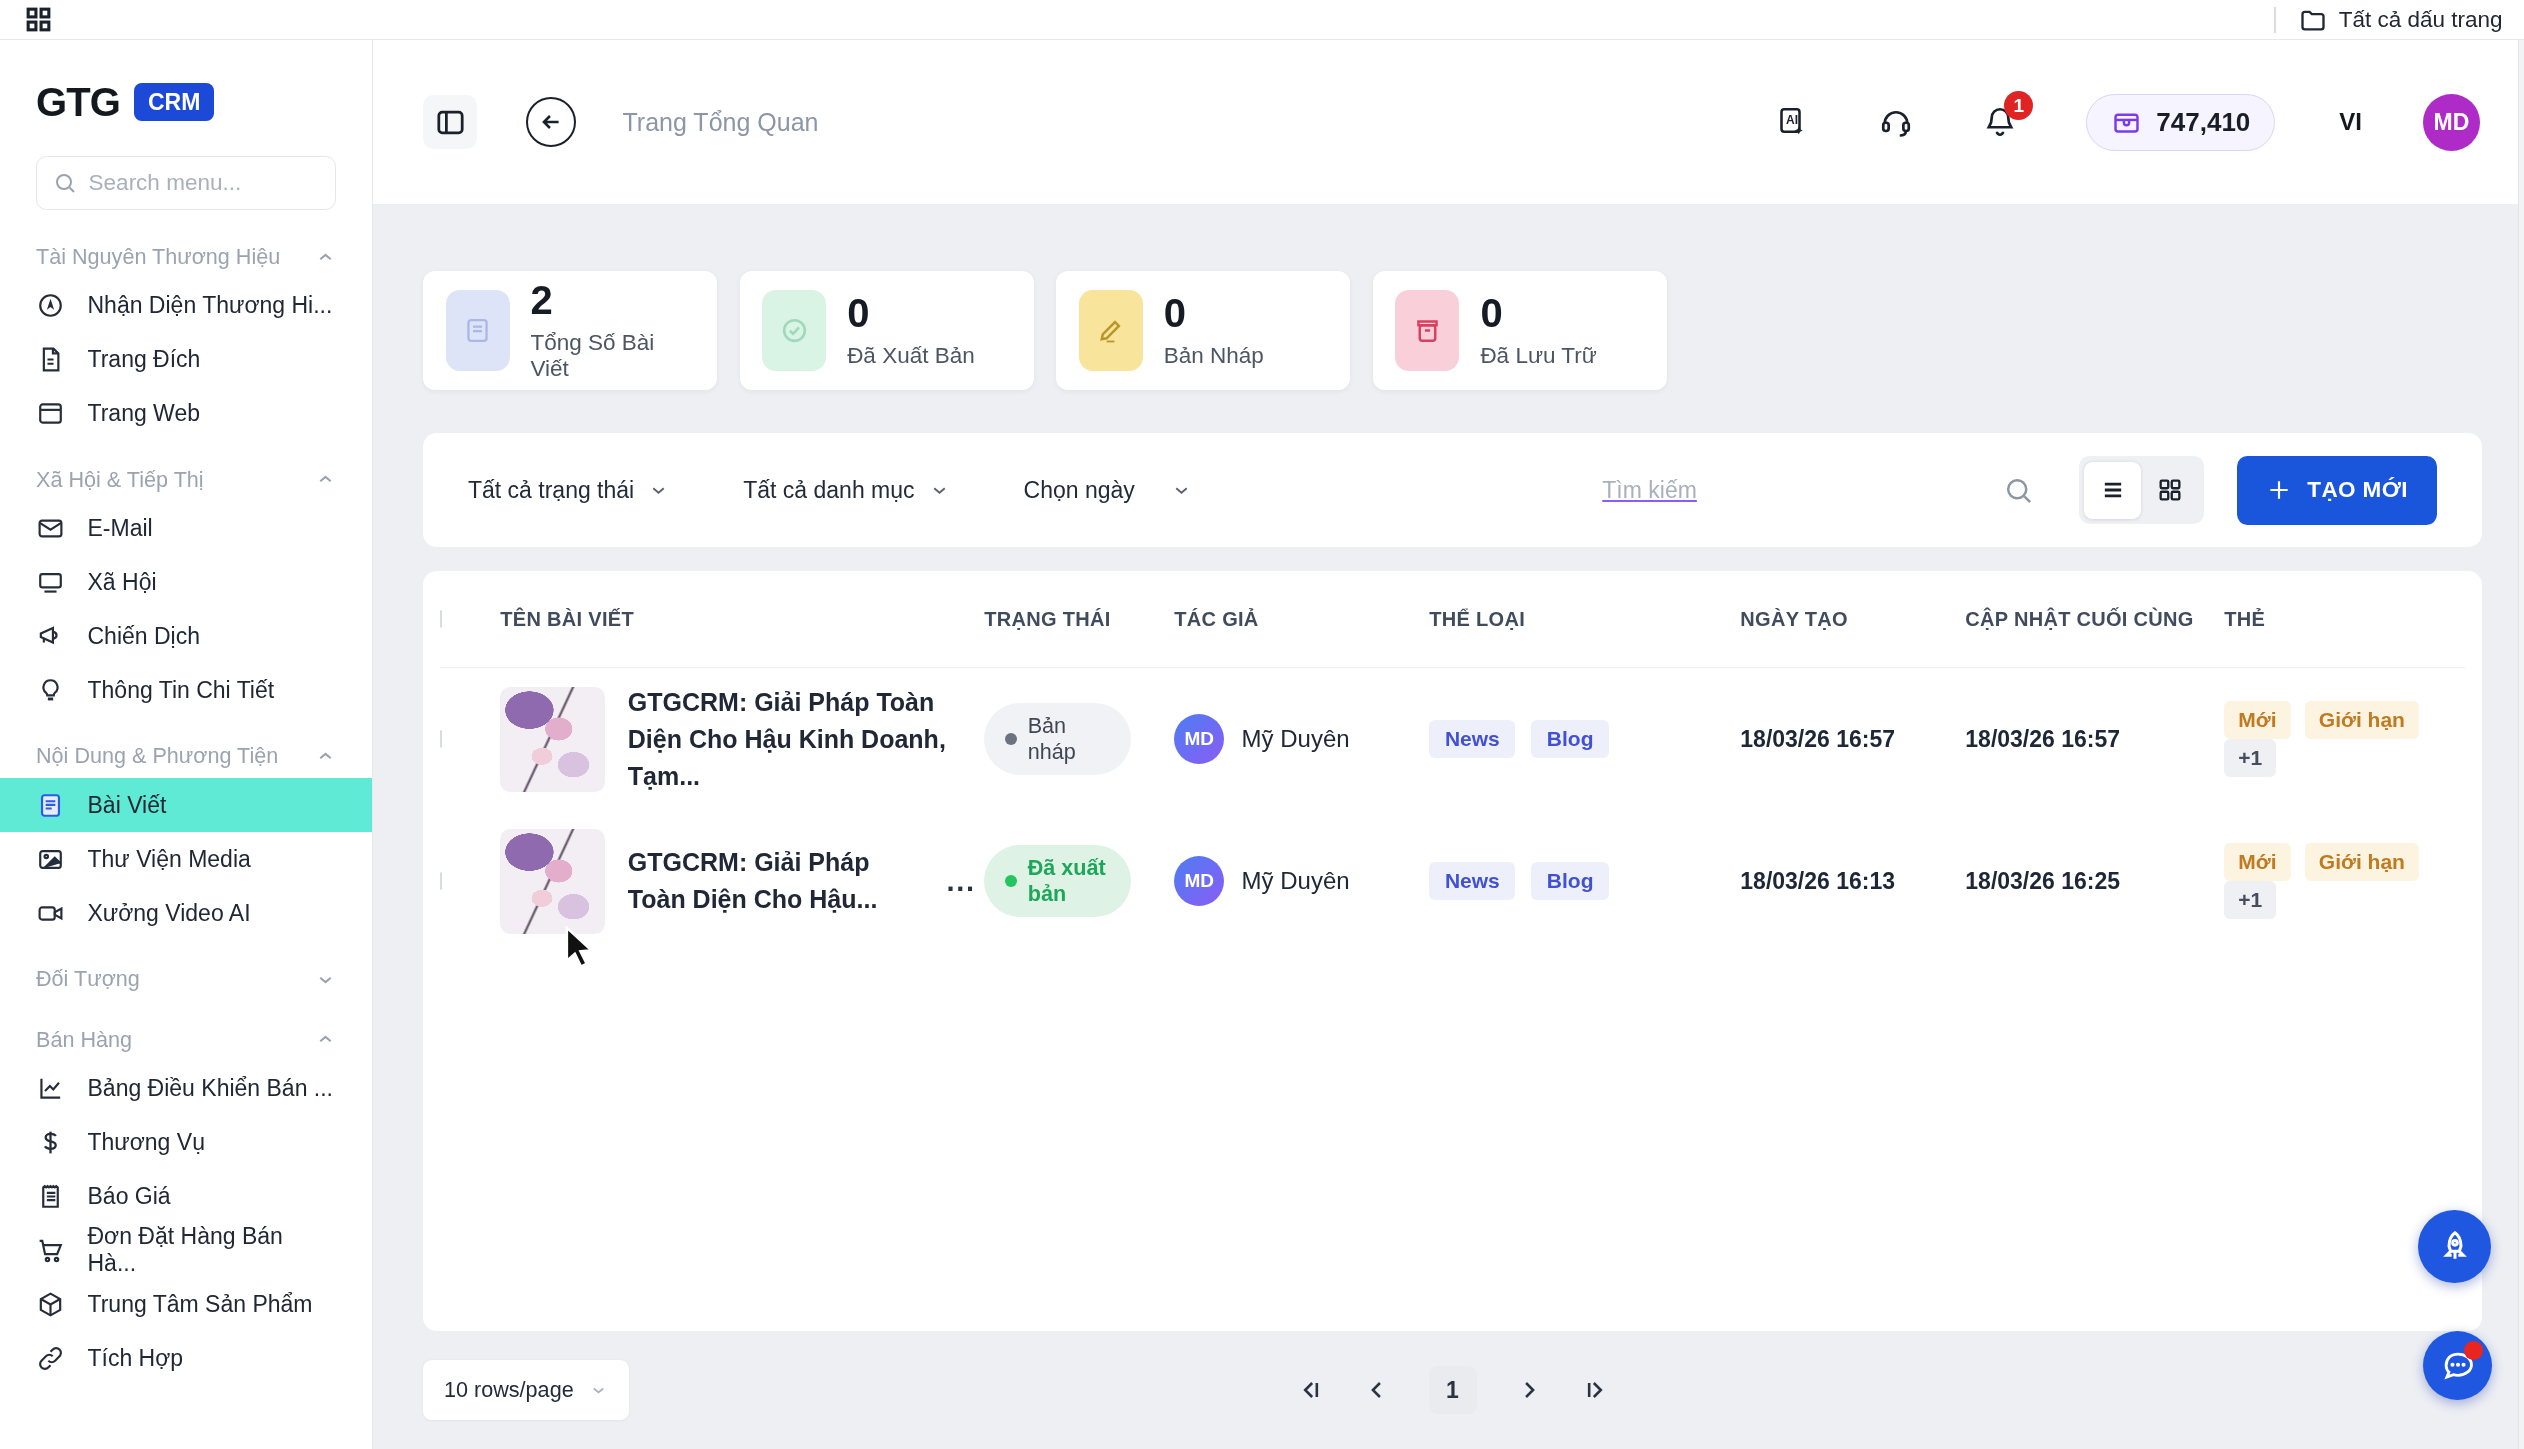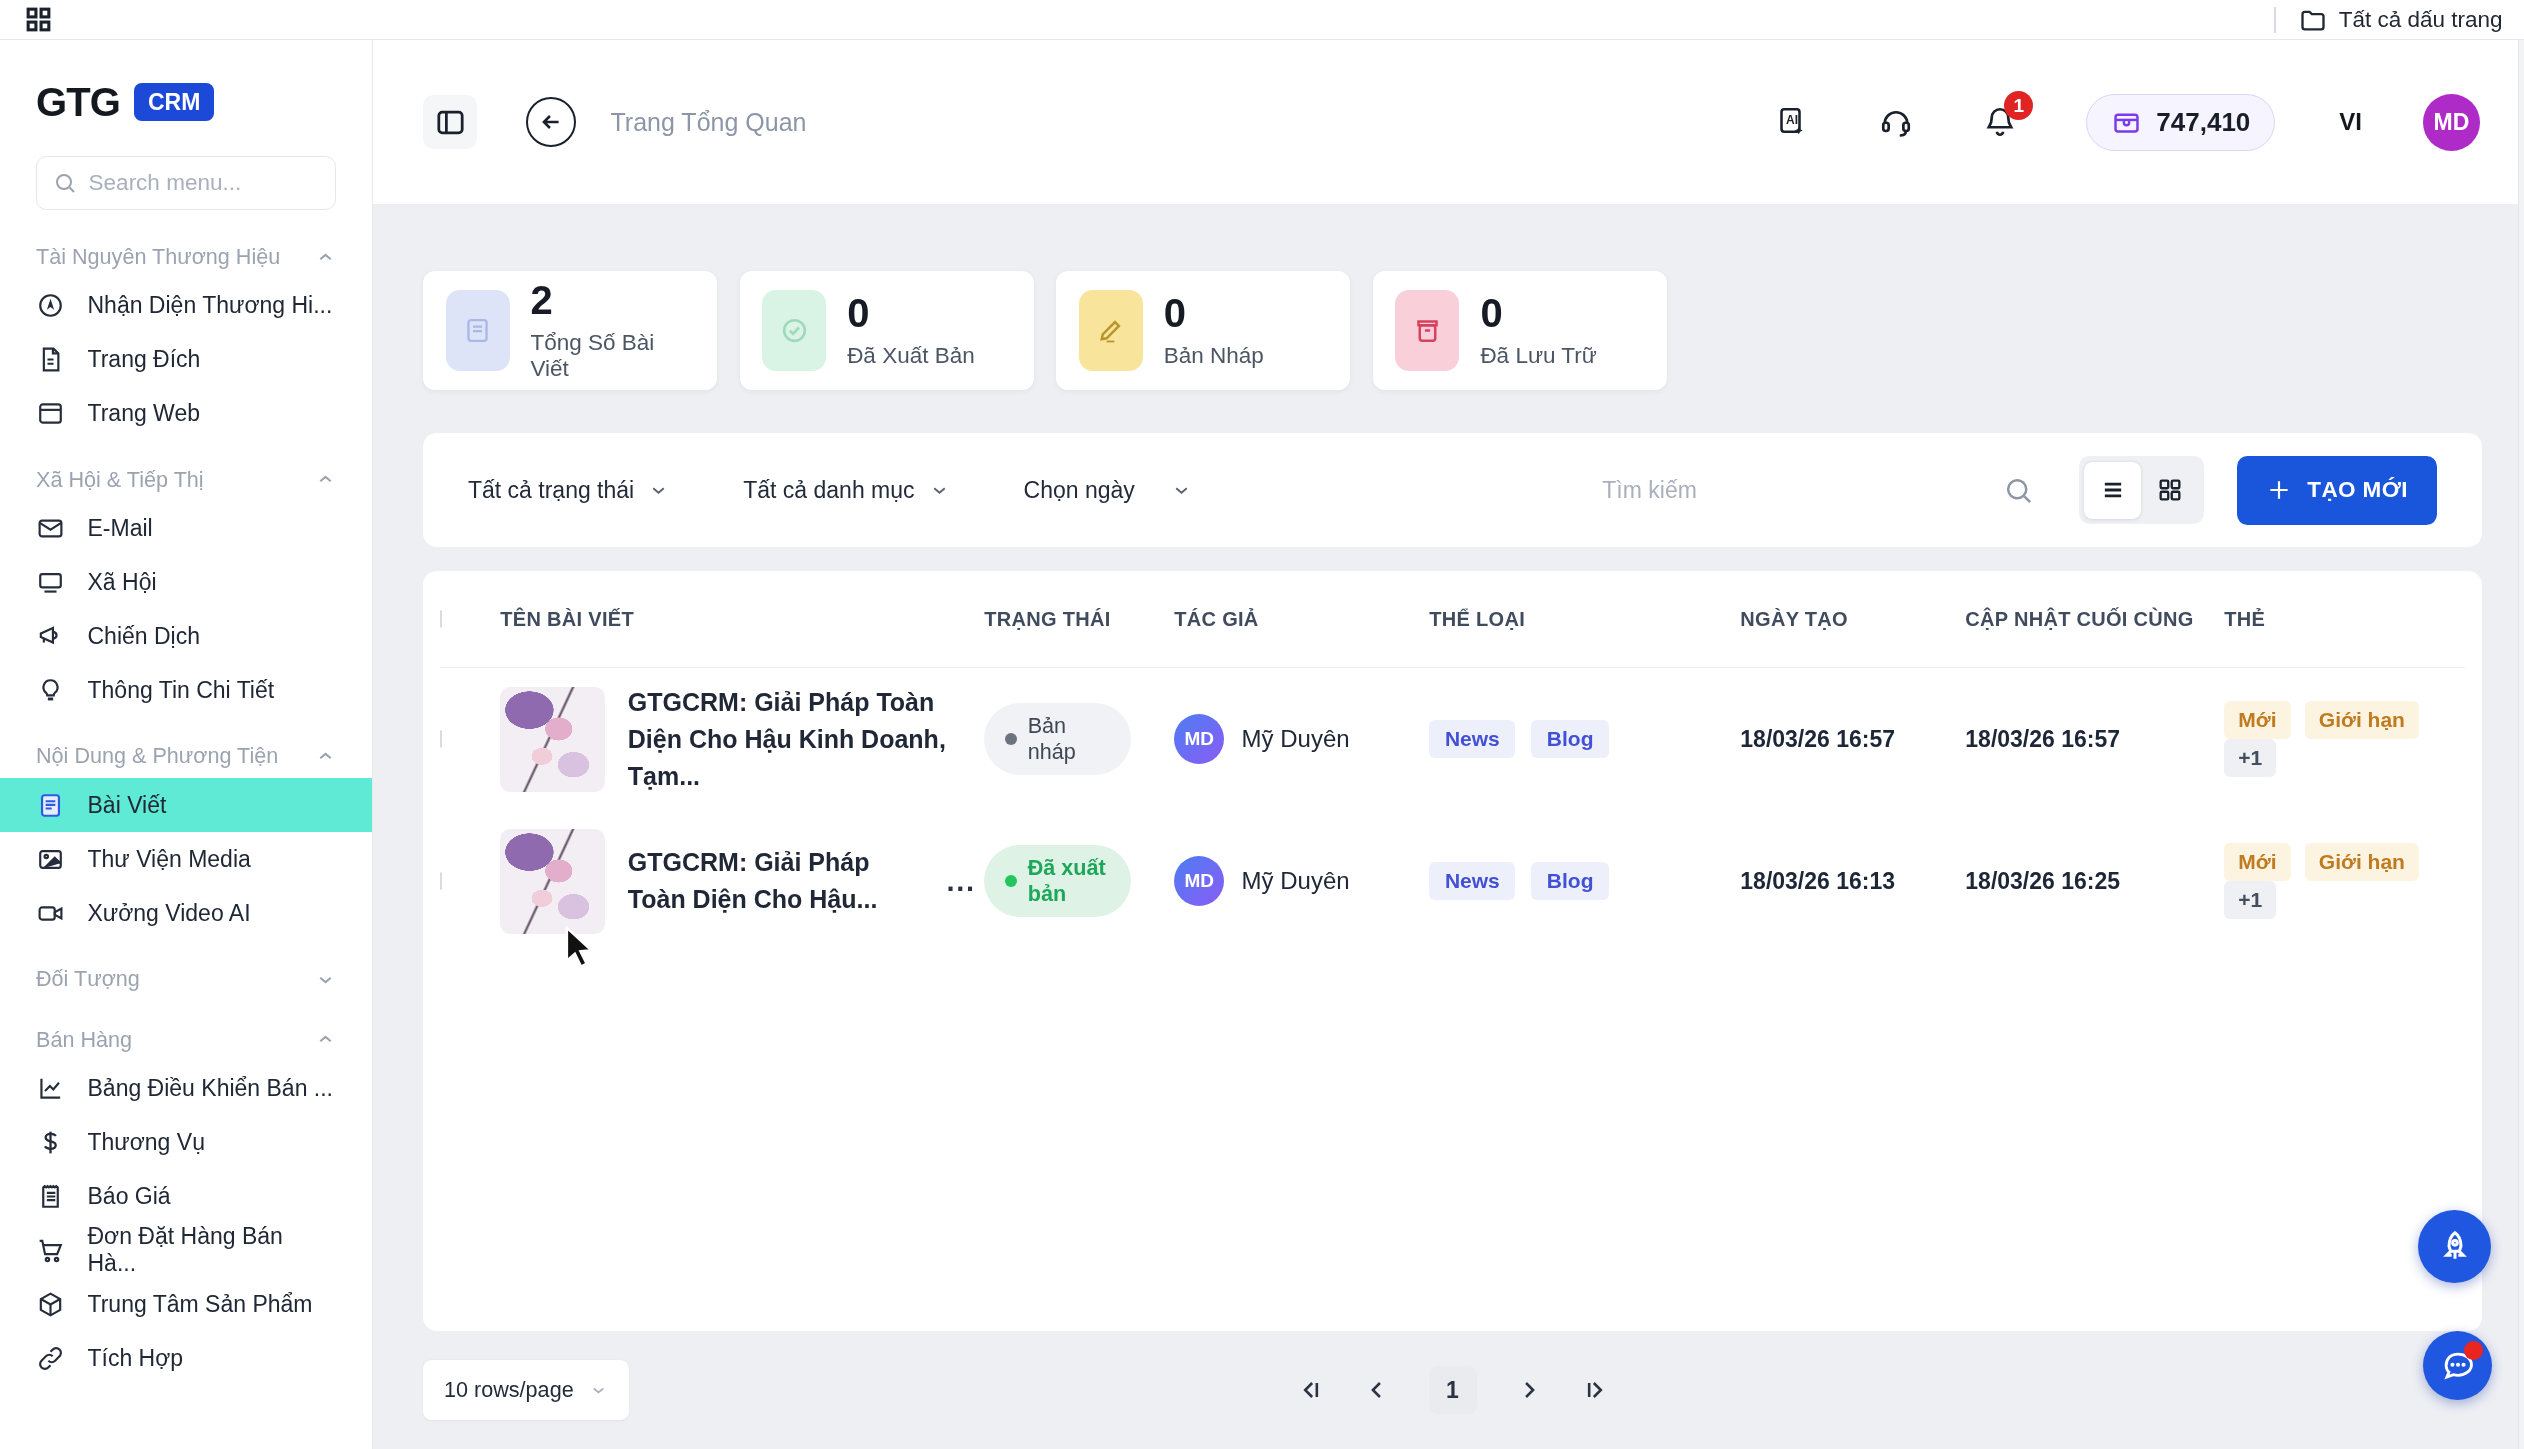--- a/index.html
+++ b/index.html
@@ -27,21 +27,21 @@
   .sec-head { display:flex; align-items:center; justify-content:space-between; padding:26px 36px 8.6px 36px; color:#9ba3b0; font-size:21.6px; }
   .side-item { display:flex; align-items:center; gap:22.5px; padding:12px 36px; font-size:23px; color:#202735; height:54px; }
   .side-item.active { background:#5eead4; }
   .side-item .ic { width:29px; height:29px; flex:none; }
 
   
   .content { flex:1; display:flex; flex-direction:column; min-width:0; }
   .topbar { height:164px; background:#fff; display:flex; align-items:center; padding:0 45px 0 50px; gap:26px; flex:none; }
   .panel-btn { width:54px; height:54px; border-radius:10.4px; background:#f5f6f8; display:flex; align-items:center; justify-content:center; }
   .back-btn { width:50px; height:50px; border-radius:50%; border:2.6px solid #1b212c; display:flex; align-items:center; justify-content:center; margin-left:22.5px; }
-  .page-title { font-size:25px; color:#8d96a8; margin-left:9px; }
+  .page-title { font-size:25px; color:#8d96a8; margin-left:21px; }
   .tb-spacer { flex:1; }
   .tb-icon { width:38px; height:38px; display:flex; align-items:center; justify-content:center; margin-left:40px; position:relative; }
   .bell-badge { position:absolute; top:-12px; right:-14px; min-width:29px; height:29px; border-radius:14.7px; background:#e02424; color:#fff; font-size:19px; font-weight:700; display:flex; align-items:center; justify-content:center; padding:0 7px; }
   .credits-pill { margin-left:41px; height:57px; border-radius:28.5px; background:#f6f4fe; border:1.7px solid #ddd3f8; display:flex; align-items:center; gap:14px; padding:0 24px; }
   .credits-val { font-size:26px; font-weight:700; color:#181d27; }
   .lang { font-size:24px; font-weight:700; color:#14181f; margin-left:38px; }
   .avatar { width:57px; height:57px; border-radius:50%; background:#ae2bc8; color:#fff; font-size:23px; font-weight:700; display:flex; align-items:center; justify-content:center; margin-left:35px; }
 
   .main { flex:1; padding:67px 43px 0 50px; position:relative; min-height:0; }
 
@@ -54,21 +54,21 @@
   .stat-ic.c2 { background:#f8e49a; }
   .stat-ic.c3 { background:#f9d0da; }
   .stat-val { font-size:40px; font-weight:800; color:#161b24; line-height:43px; }
   .stat-label { font-size:22.5px; color:#4c5564; margin-top:8.6px; }
 
   
   .filter-panel { margin-top:43px; background:#fff; border-radius:14px; height:114px; display:flex; align-items:center; padding:0 45px; }
   .f-drop { display:flex; align-items:center; gap:14px; font-size:23px; color:#232b3a; margin-right:74px; }
   .f-spacer { flex:1; }
   .f-search { display:flex; align-items:center; width:432px; }
-  .f-search input { border:none; outline:none; font-size:23px; color:#737373; flex:1; background:transparent; font-family:inherit; }
+  .f-search input { border:none; outline:none; font-size:23px; color:#8b5cf6; flex:1; background:transparent; font-family:inherit;text-decoration:underline; }
   .f-search input::placeholder { color:#a9b0bc; }
   .view-toggle { background:#eef0f3; border-radius:10.4px; display:flex; padding:5.2px; margin-left:45px; }
   .vt-btn { width:57px; height:57px; border-radius:8.6px; display:flex; align-items:center; justify-content:center; }
   .vt-btn.active { background:#fff; box-shadow:0 0.9px 3.5px rgba(20,30,55,.12); }
   .create-btn { margin-left:33px; height:69px; border-radius:10.4px; background:#1a56db; color:#fff; display:flex; align-items:center; gap:15.6px; padding:0 29px; font-size:22.5px; font-weight:700; letter-spacing:0.4px; }
 
   
   .table-panel { margin-top:24px; background:#fff; border-radius:14px; height:760px; padding:0 17.3px; }
   .t-grid { display:grid; grid-template-columns:60px 484px 190px 255px 311px 225px 259px 1fr; align-items:center; }
   .t-head { height:97px; border-bottom:1.7px solid #eef0f3; }

